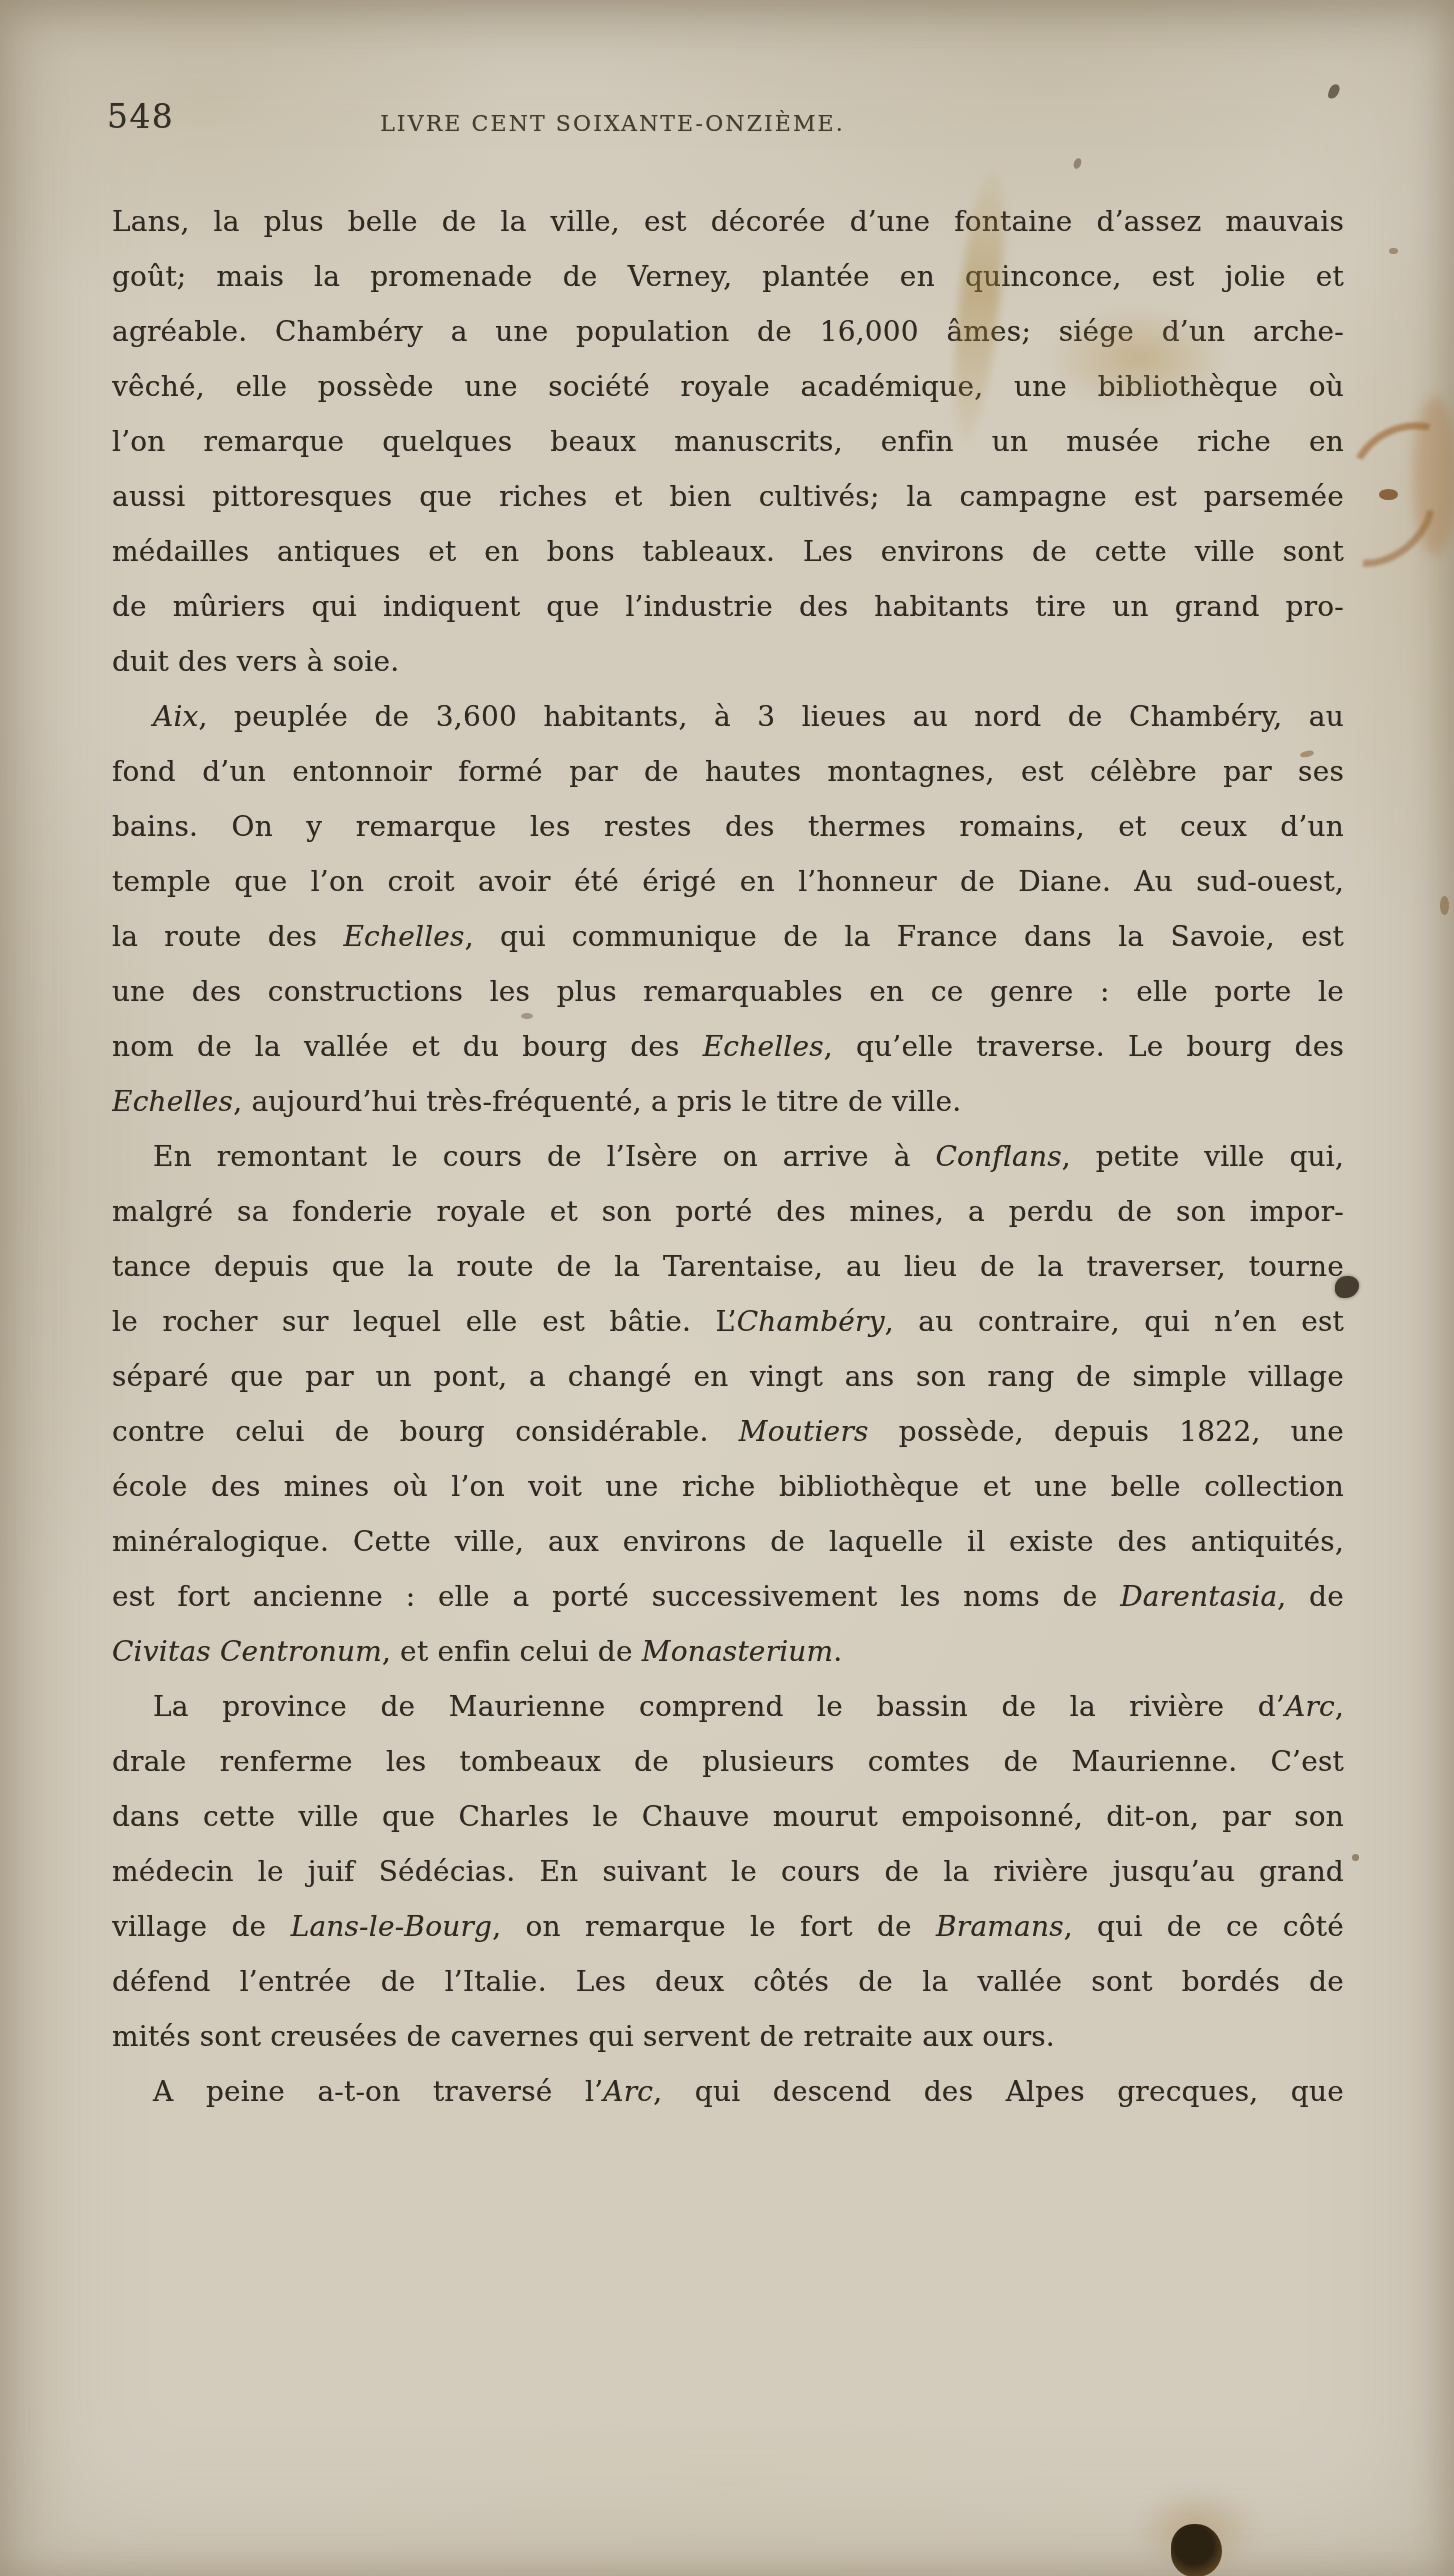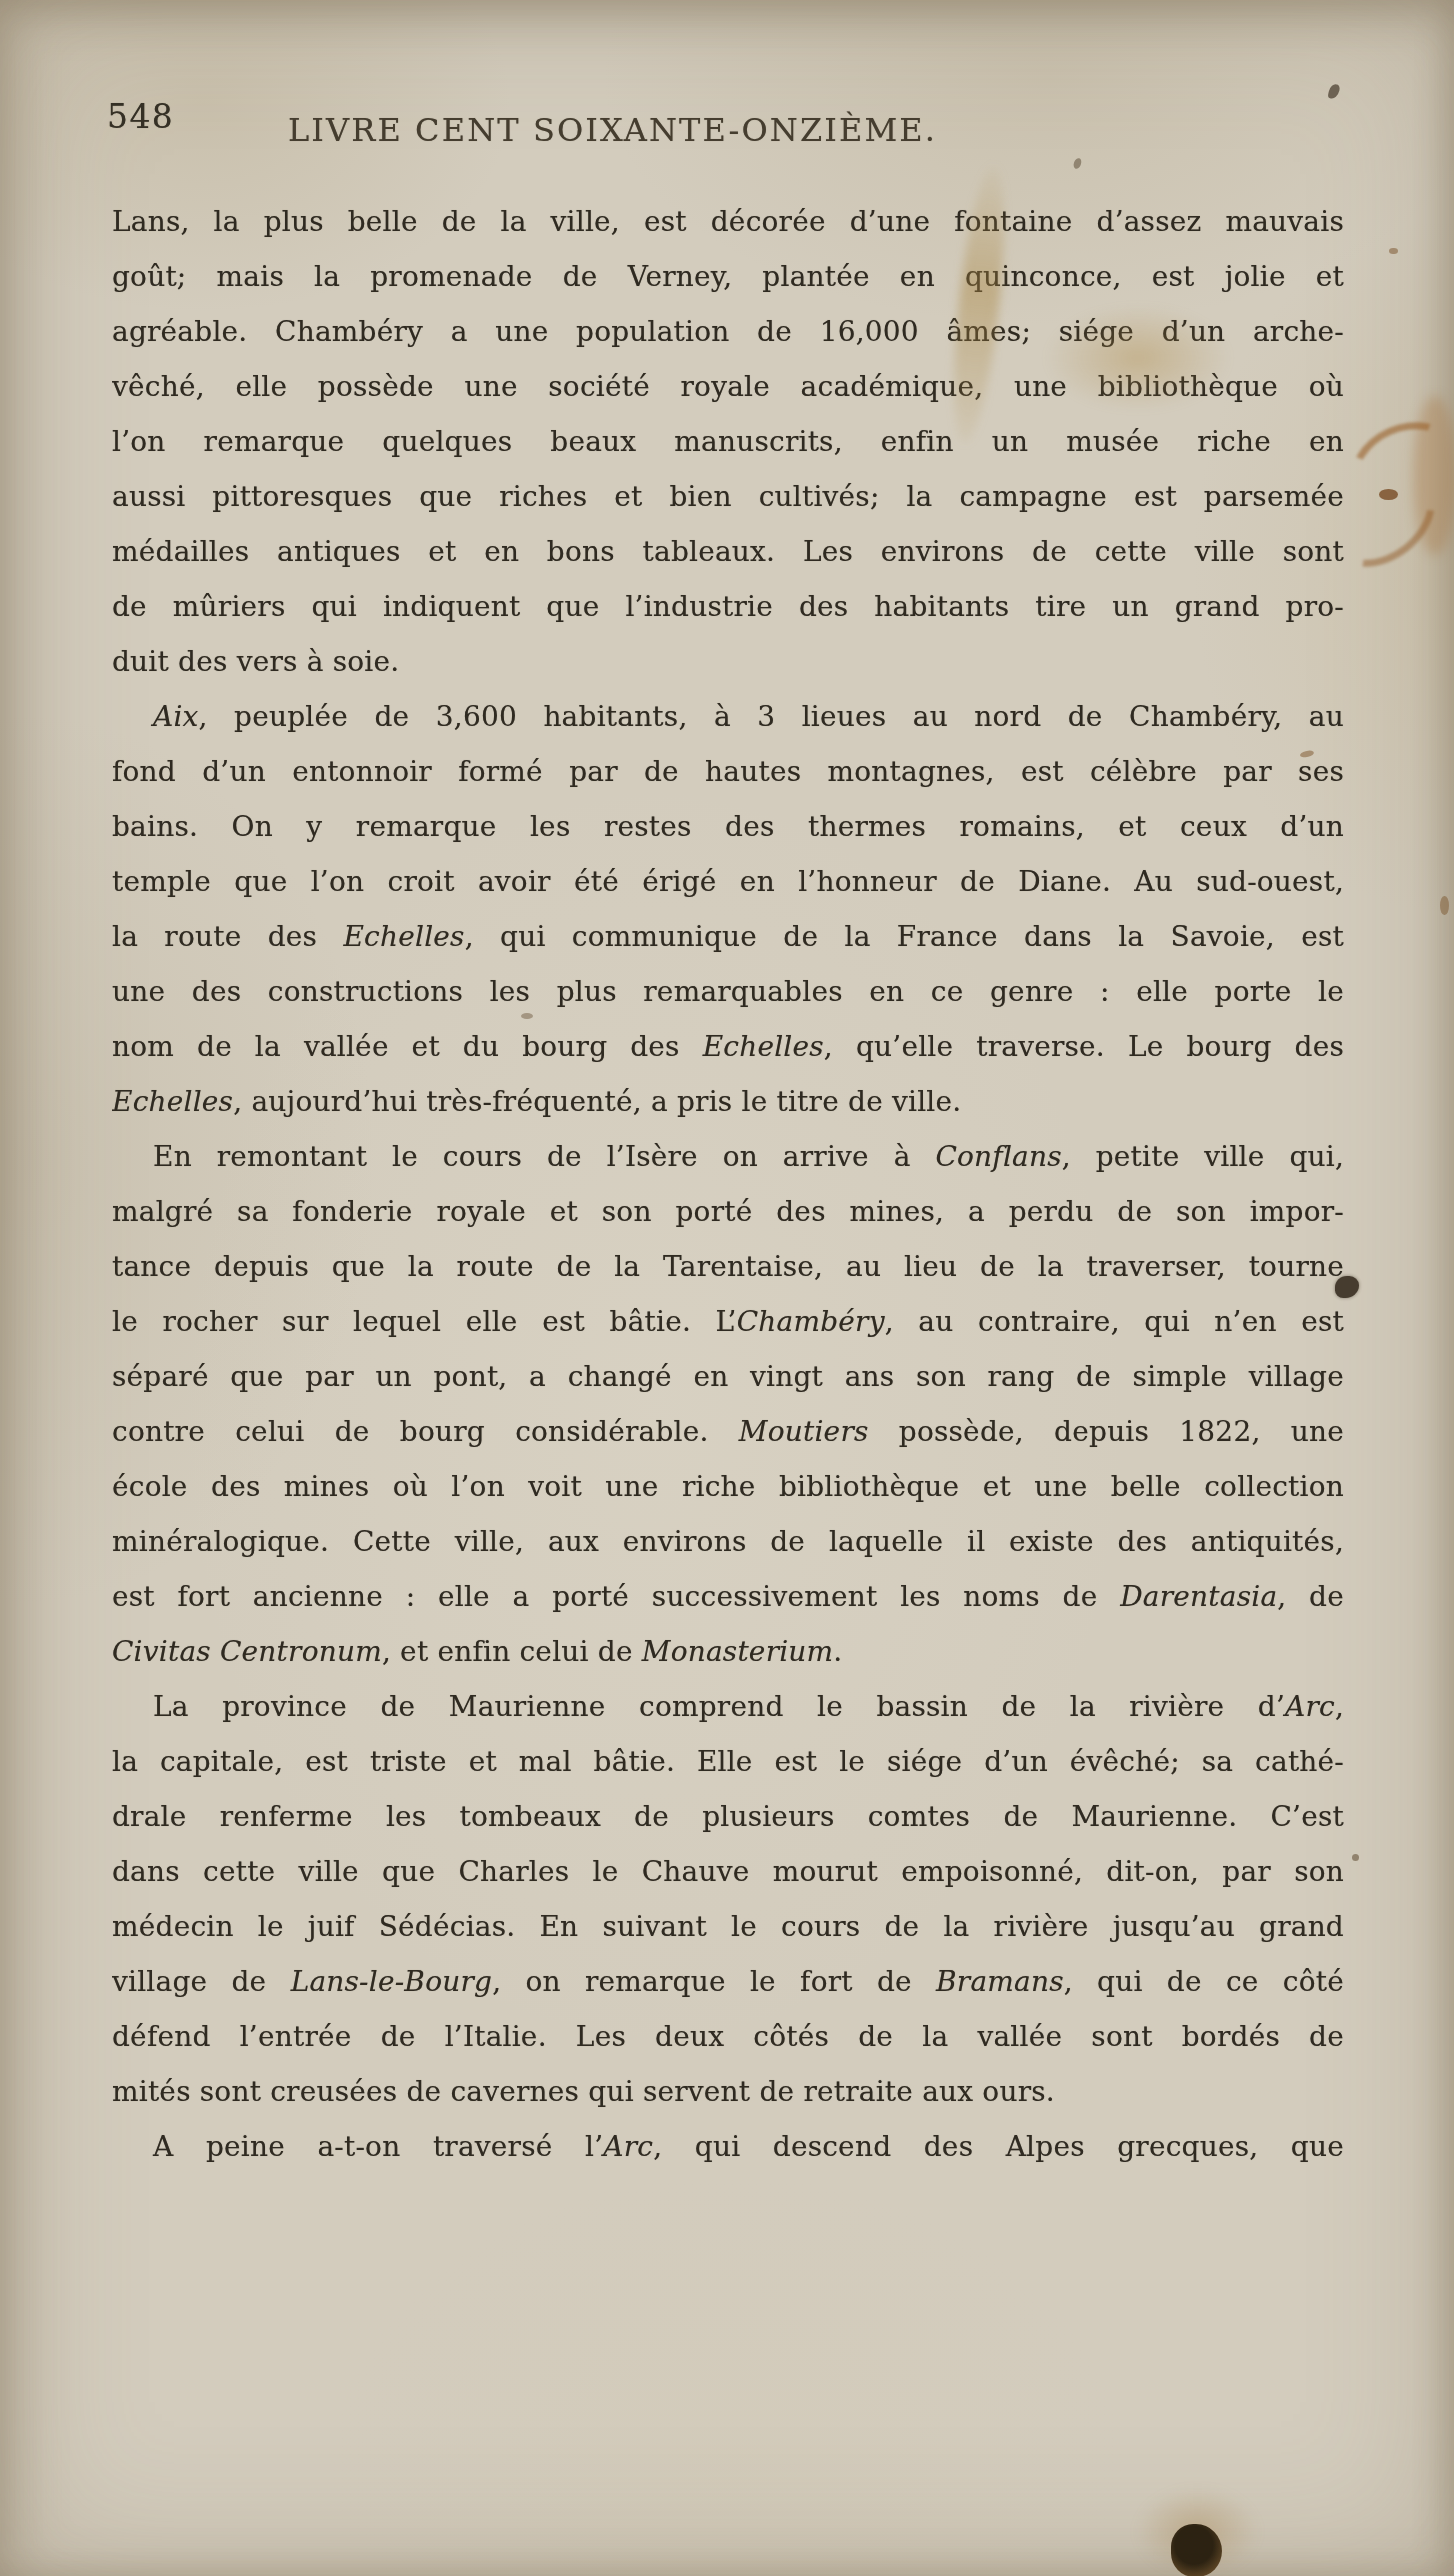--- a/index.html
+++ b/index.html
@@ -25,21 +25,21 @@
   }
   .running-head{position:absolute;top:0;left:0;width:100%;height:171px;}
   .page-number{
     position:absolute;left:107px;top:97px;
     font-size:33px;letter-spacing:1.4px;color:#353025;
     text-shadow:0 0 0.7px rgba(53,48,37,.55);
   }
   .running-title{
     position:absolute;left:calc(50% - 115px);top:111px;
     transform:translateX(-50%);
-    font-size:32px;letter-spacing:2.1px;white-space:nowrap;
+    font-size:22px;letter-spacing:2.1px;white-space:nowrap;
     color:#453d2f;text-shadow:0 0 0.7px rgba(69,61,47,.5);
   }
   .text-block{
     position:absolute;left:112px;top:194px;width:1232px;
   }
   .line{
     height:55px;line-height:55px;
     font-size:28px;letter-spacing:0.2px;
     text-align:justify;text-align-last:justify;
     white-space:normal;overflow:hidden;
@@ -108,21 +108,20 @@
       <div class="line"><span>malgré sa fonderie royale et son porté des mines, a perdu de son impor-</span></div>
       <div class="line"><span>tance depuis que la route de la Tarentaise, au lieu de la traverser, tourne</span></div>
       <div class="line"><span>le rocher sur lequel elle est bâtie. L’</span><i>Chambéry</i><span>, au contraire, qui n’en est</span></div>
       <div class="line"><span>séparé que par un pont, a changé en vingt ans son rang de simple village</span></div>
       <div class="line"><span>contre celui de bourg considérable. </span><i>Moutiers</i><span> possède, depuis 1822, une</span></div>
       <div class="line"><span>école des mines où l’on voit une riche bibliothèque et une belle collection</span></div>
       <div class="line"><span>minéralogique. Cette ville, aux environs de laquelle il existe des antiquités,</span></div>
       <div class="line"><span>est fort ancienne : elle a porté successivement les noms de </span><i>Darentasia</i><span>, de</span></div>
       <div class="line end"><i>Civitas Centronum</i><span>, et enfin celui de </span><i>Monasterium</i><span>.</span></div>
       <div class="line indent"><span>La province de Maurienne comprend le bassin de la rivière d’</span><i>Arc</i><span>,</span></div>
-      <div class="line"><span>la capitale, est triste et mal bâtie. Elle est le siége d’un évêché; sa cathé-</span></div>
       <div class="line"><span>drale renferme les tombeaux de plusieurs comtes de Maurienne. C’est</span></div>
       <div class="line"><span>dans cette ville que Charles le Chauve mourut empoisonné, dit-on, par son</span></div>
       <div class="line"><span>médecin le juif Sédécias. En suivant le cours de la rivière jusqu’au grand</span></div>
       <div class="line"><span>village de </span><i>Lans-le-Bourg</i><span>, on remarque le fort de </span><i>Bramans</i><span>, qui de ce côté</span></div>
       <div class="line"><span>défend l’entrée de l’Italie. Les deux côtés de la vallée sont bordés de</span></div>
       <div class="line end"><span>mités sont creusées de cavernes qui servent de retraite aux ours.</span></div>
       <div class="line indent"><span>A peine a-t-on traversé l’</span><i>Arc</i><span>, qui descend des Alpes grecques, que</span></div>
     </div>
 
   <div class="stain s-apostrophe"></div>

